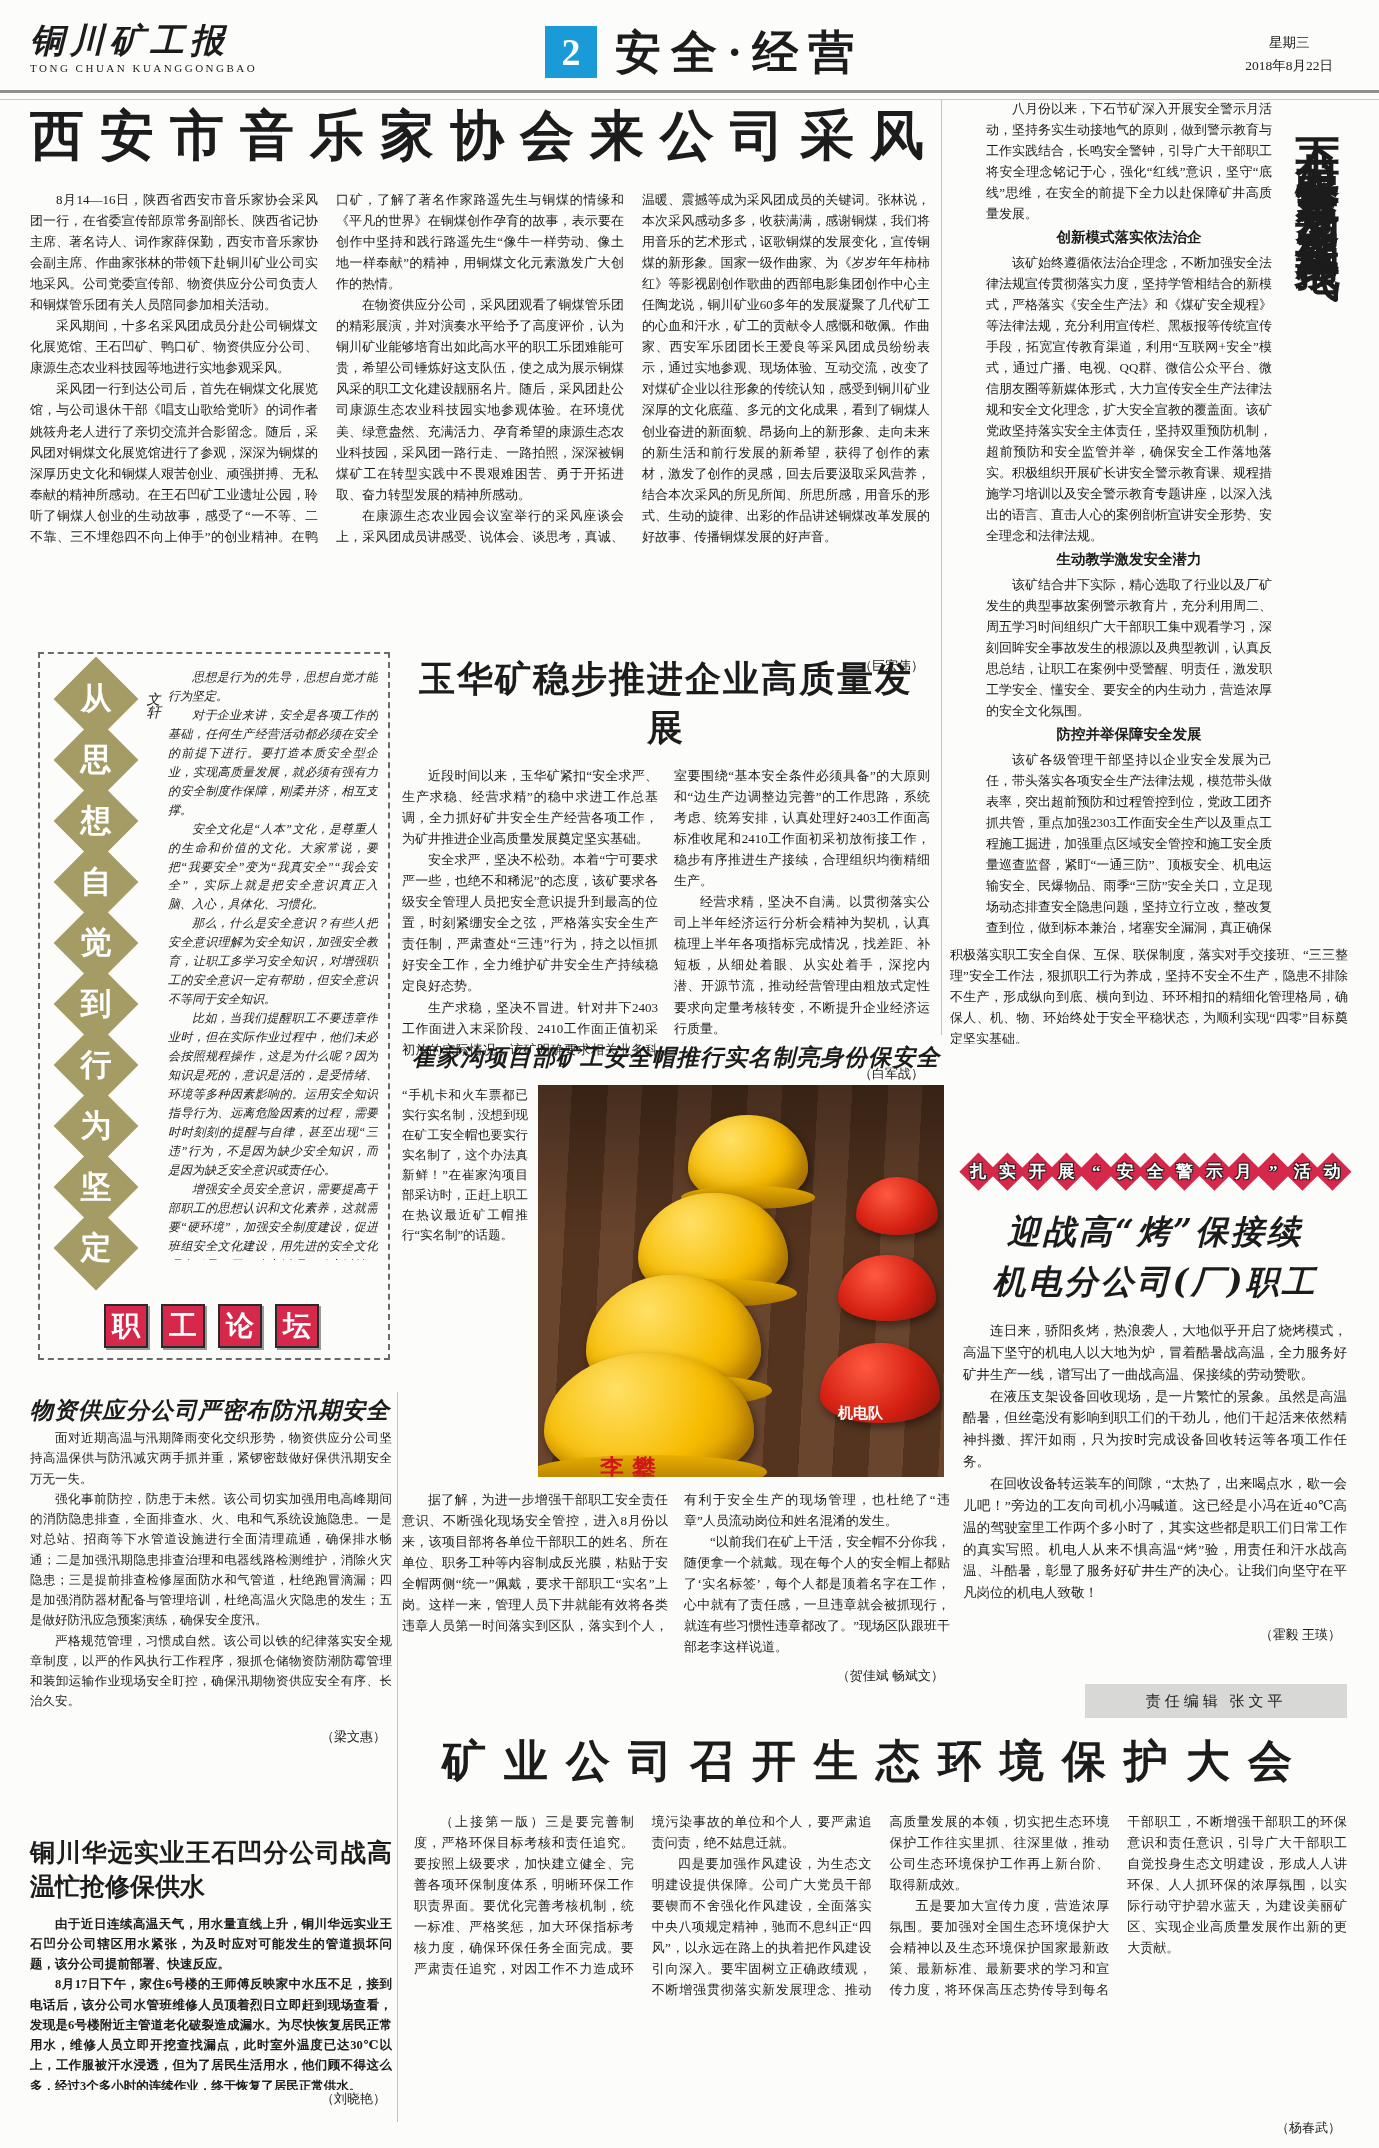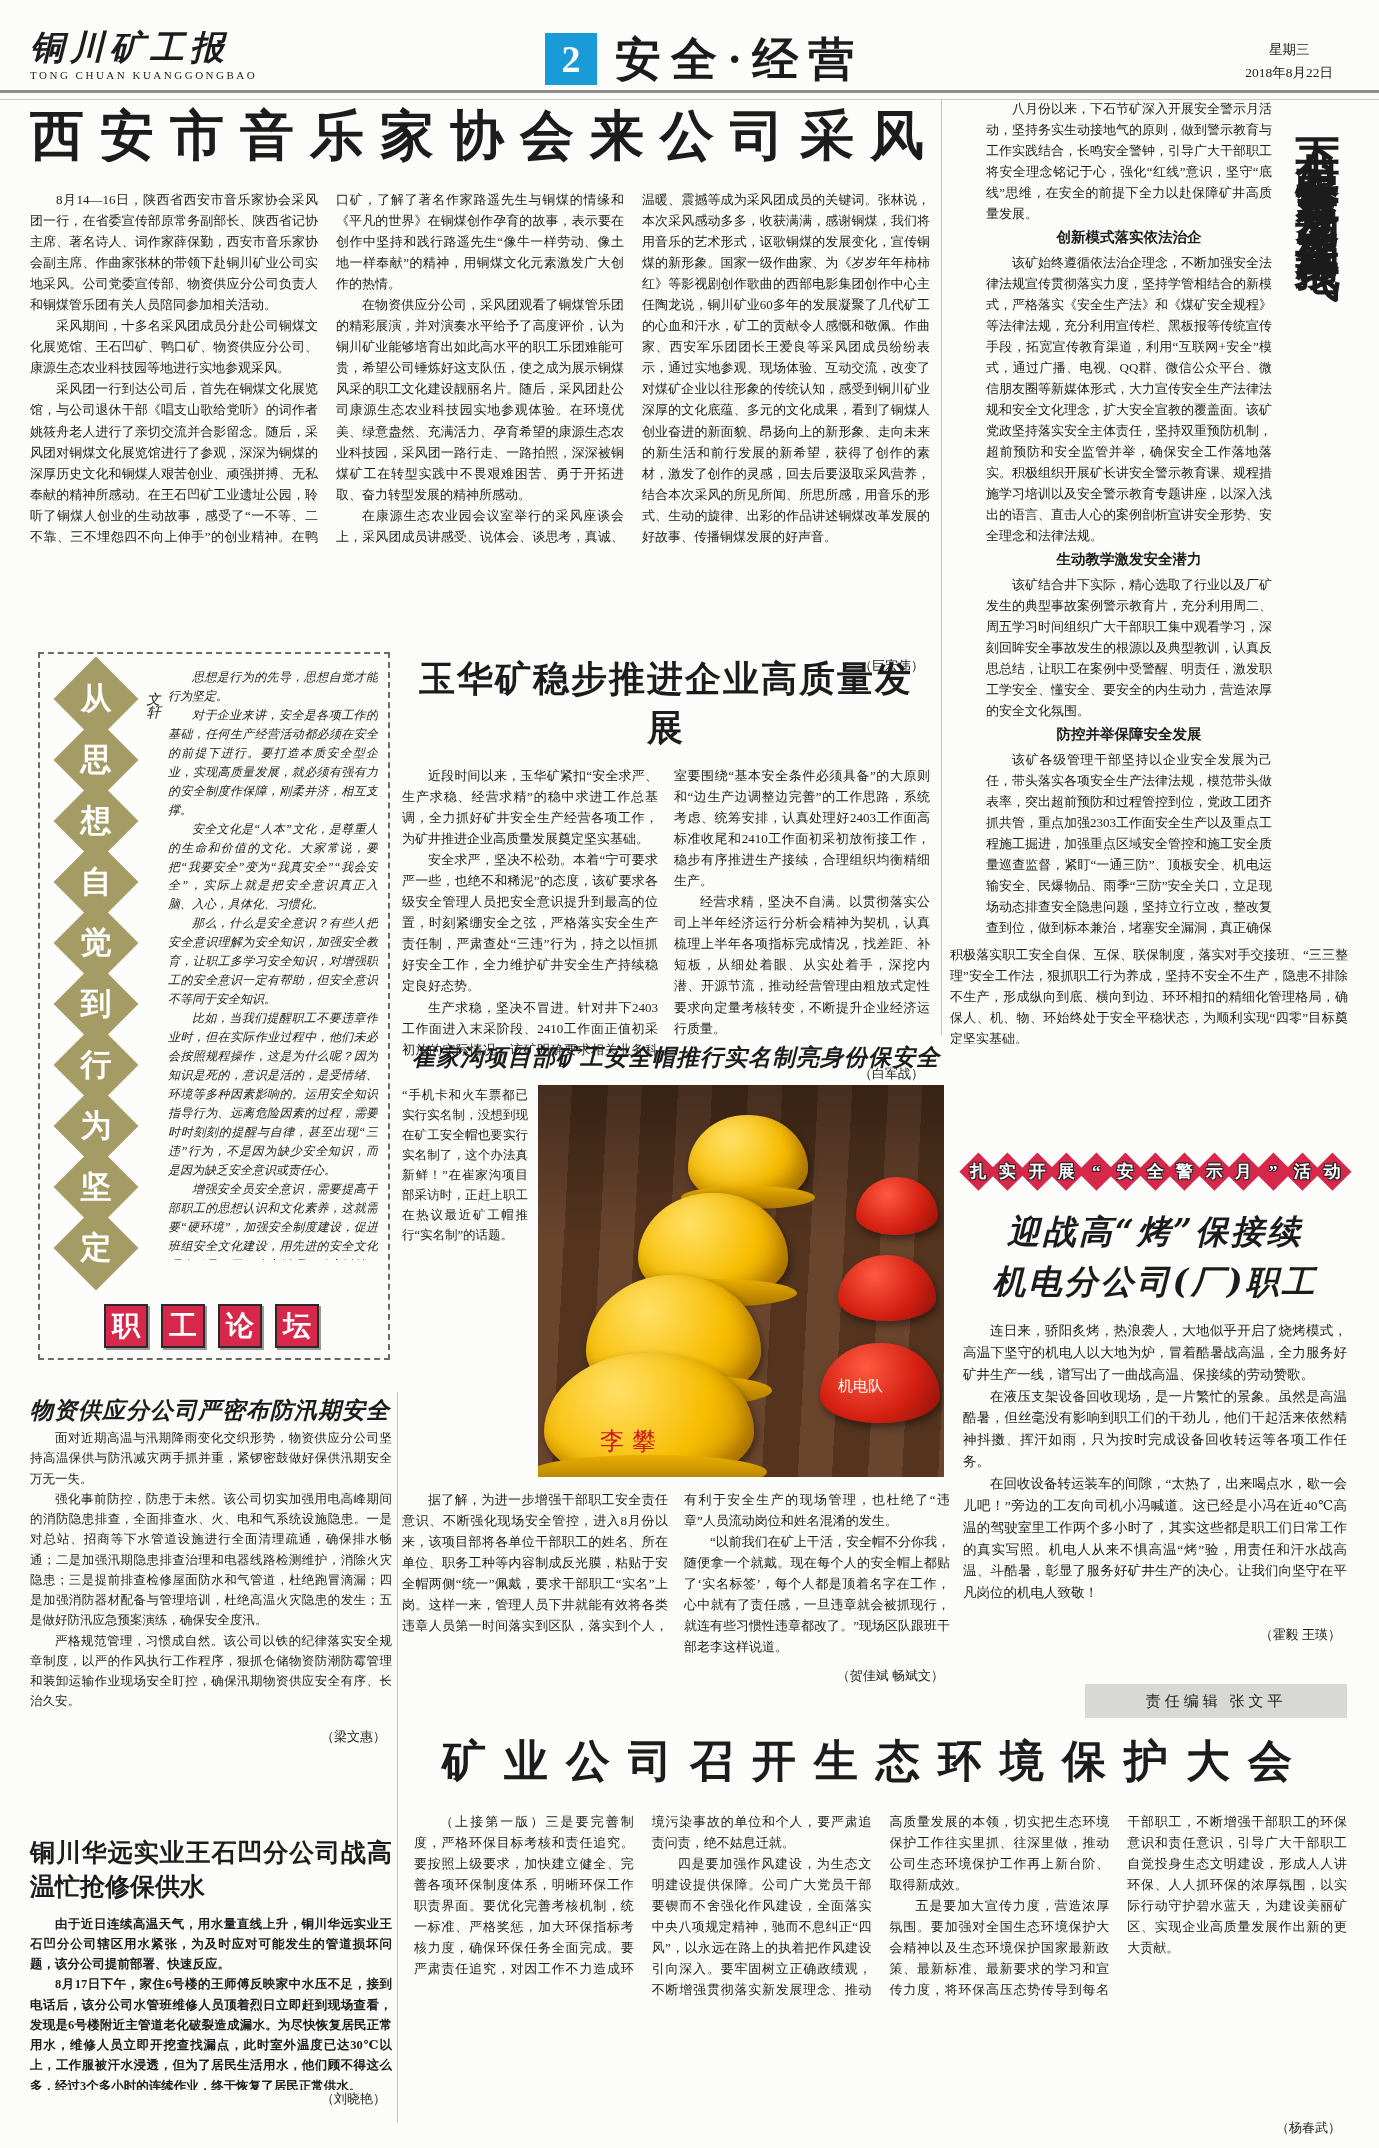--- a/index.html
+++ b/index.html
@@ -1,20 +1,20 @@
 <!DOCTYPE html>
 <html><head>
 <meta charset="utf-8">
 <style>
   html,body{margin:0;padding:0;}
   body{background:#e8e8e4;}
   #page{position:relative;width:1379px;height:2148px;background:#fcfcfa;margin:0 auto;overflow:hidden;
         font-family:"Liberation Serif","DejaVu Serif",serif;color:#1c1c1c;}
   
-  #masthead{position:absolute;left:30px;top:22px;width:1319px;height:64px;margin-top:7px;}
+  #masthead{position:absolute;left:30px;top:22px;width:1319px;height:64px;}
   .paper-name{font-family:"DejaVu Serif","Liberation Serif",serif;font-style:italic;font-weight:bold;
               font-size:34px;letter-spacing:6px;line-height:1.1;}
   .paper-pinyin{font-family:"Liberation Serif",serif;font-size:11px;letter-spacing:2.5px;margin-top:3px;}
   .page-no-box{position:absolute;left:515px;top:4px;width:52px;height:52px;background:#1a9bd8;color:#fff;
                display:flex;align-items:center;justify-content:center;font-size:38px;font-weight:bold;
                font-family:"Liberation Serif",serif;}
   .section-title{position:absolute;left:585px;top:0px;font-size:46px;font-weight:bold;letter-spacing:10px;
                  font-family:"Liberation Serif","DejaVu Serif",serif;}
   .date-block{position:absolute;right:16px;top:10px;text-align:center;font-size:13.5px;line-height:1.7;}
   #head-rule{position:absolute;left:0;top:90px;width:1379px;height:6px;
@@ -69,21 +69,21 @@
          background:repeating-linear-gradient(93deg,#6a452e 0 34px,#54341f 34px 70px);}
   #photo::before{content:"";position:absolute;inset:0;background:linear-gradient(180deg,rgba(0,0,0,.35),rgba(0,0,0,0) 40%);}
   .helmet{position:absolute;border-radius:50% 50% 46% 46%/62% 62% 40% 40%;
           background:radial-gradient(circle at 35% 28%,#ffe065,#f7bc00 55%,#c98f00 95%);
           box-shadow:inset -8px -10px 18px rgba(120,70,0,.5), 2px 4px 8px rgba(0,0,0,.45);}
   .helmet::after{content:"";position:absolute;left:-6%;bottom:-6px;width:112%;height:26%;border-radius:50%;
                  background:linear-gradient(180deg,#e8ae00,#a87400);}
   .rhelmet{position:absolute;border-radius:50% 50% 50% 50%/68% 68% 34% 34%;
            background:radial-gradient(circle at 38% 30%,#ff5a40,#d42012 55%,#8f130a 95%);
            box-shadow:2px 4px 8px rgba(0,0,0,.45);}
-  .hname{position:absolute;font-weight:normal;}
+  .hname{position:absolute;font-weight:bold;margin-top:27px;}
   #cjg-lower{margin-top:12px;height:178px;column-count:2;column-gap:16px;}
   
   #jd{position:absolute;left:963px;top:1158px;width:384px;}
   #jd-banner{display:flex;justify-content:center;}
   #jd-banner span{width:27px;height:27px;background:#d5284b;transform:rotate(45deg);margin:0 1.5px;position:relative;}
   #jd-banner span i{position:absolute;inset:0;transform:rotate(-45deg);display:flex;align-items:center;justify-content:center;
                     font-style:normal;color:#fff;font-weight:bold;font-size:17px;
                     text-shadow:1px 1px 0 #222,-1px -1px 0 #222,1px -1px 0 #222,-1px 1px 0 #222;}
   #jd .headline{margin-top:22px;font-size:33px;line-height:1.5;font-weight:bold;font-style:italic;text-align:center;
                 font-family:"DejaVu Serif",serif;letter-spacing:3px;}

